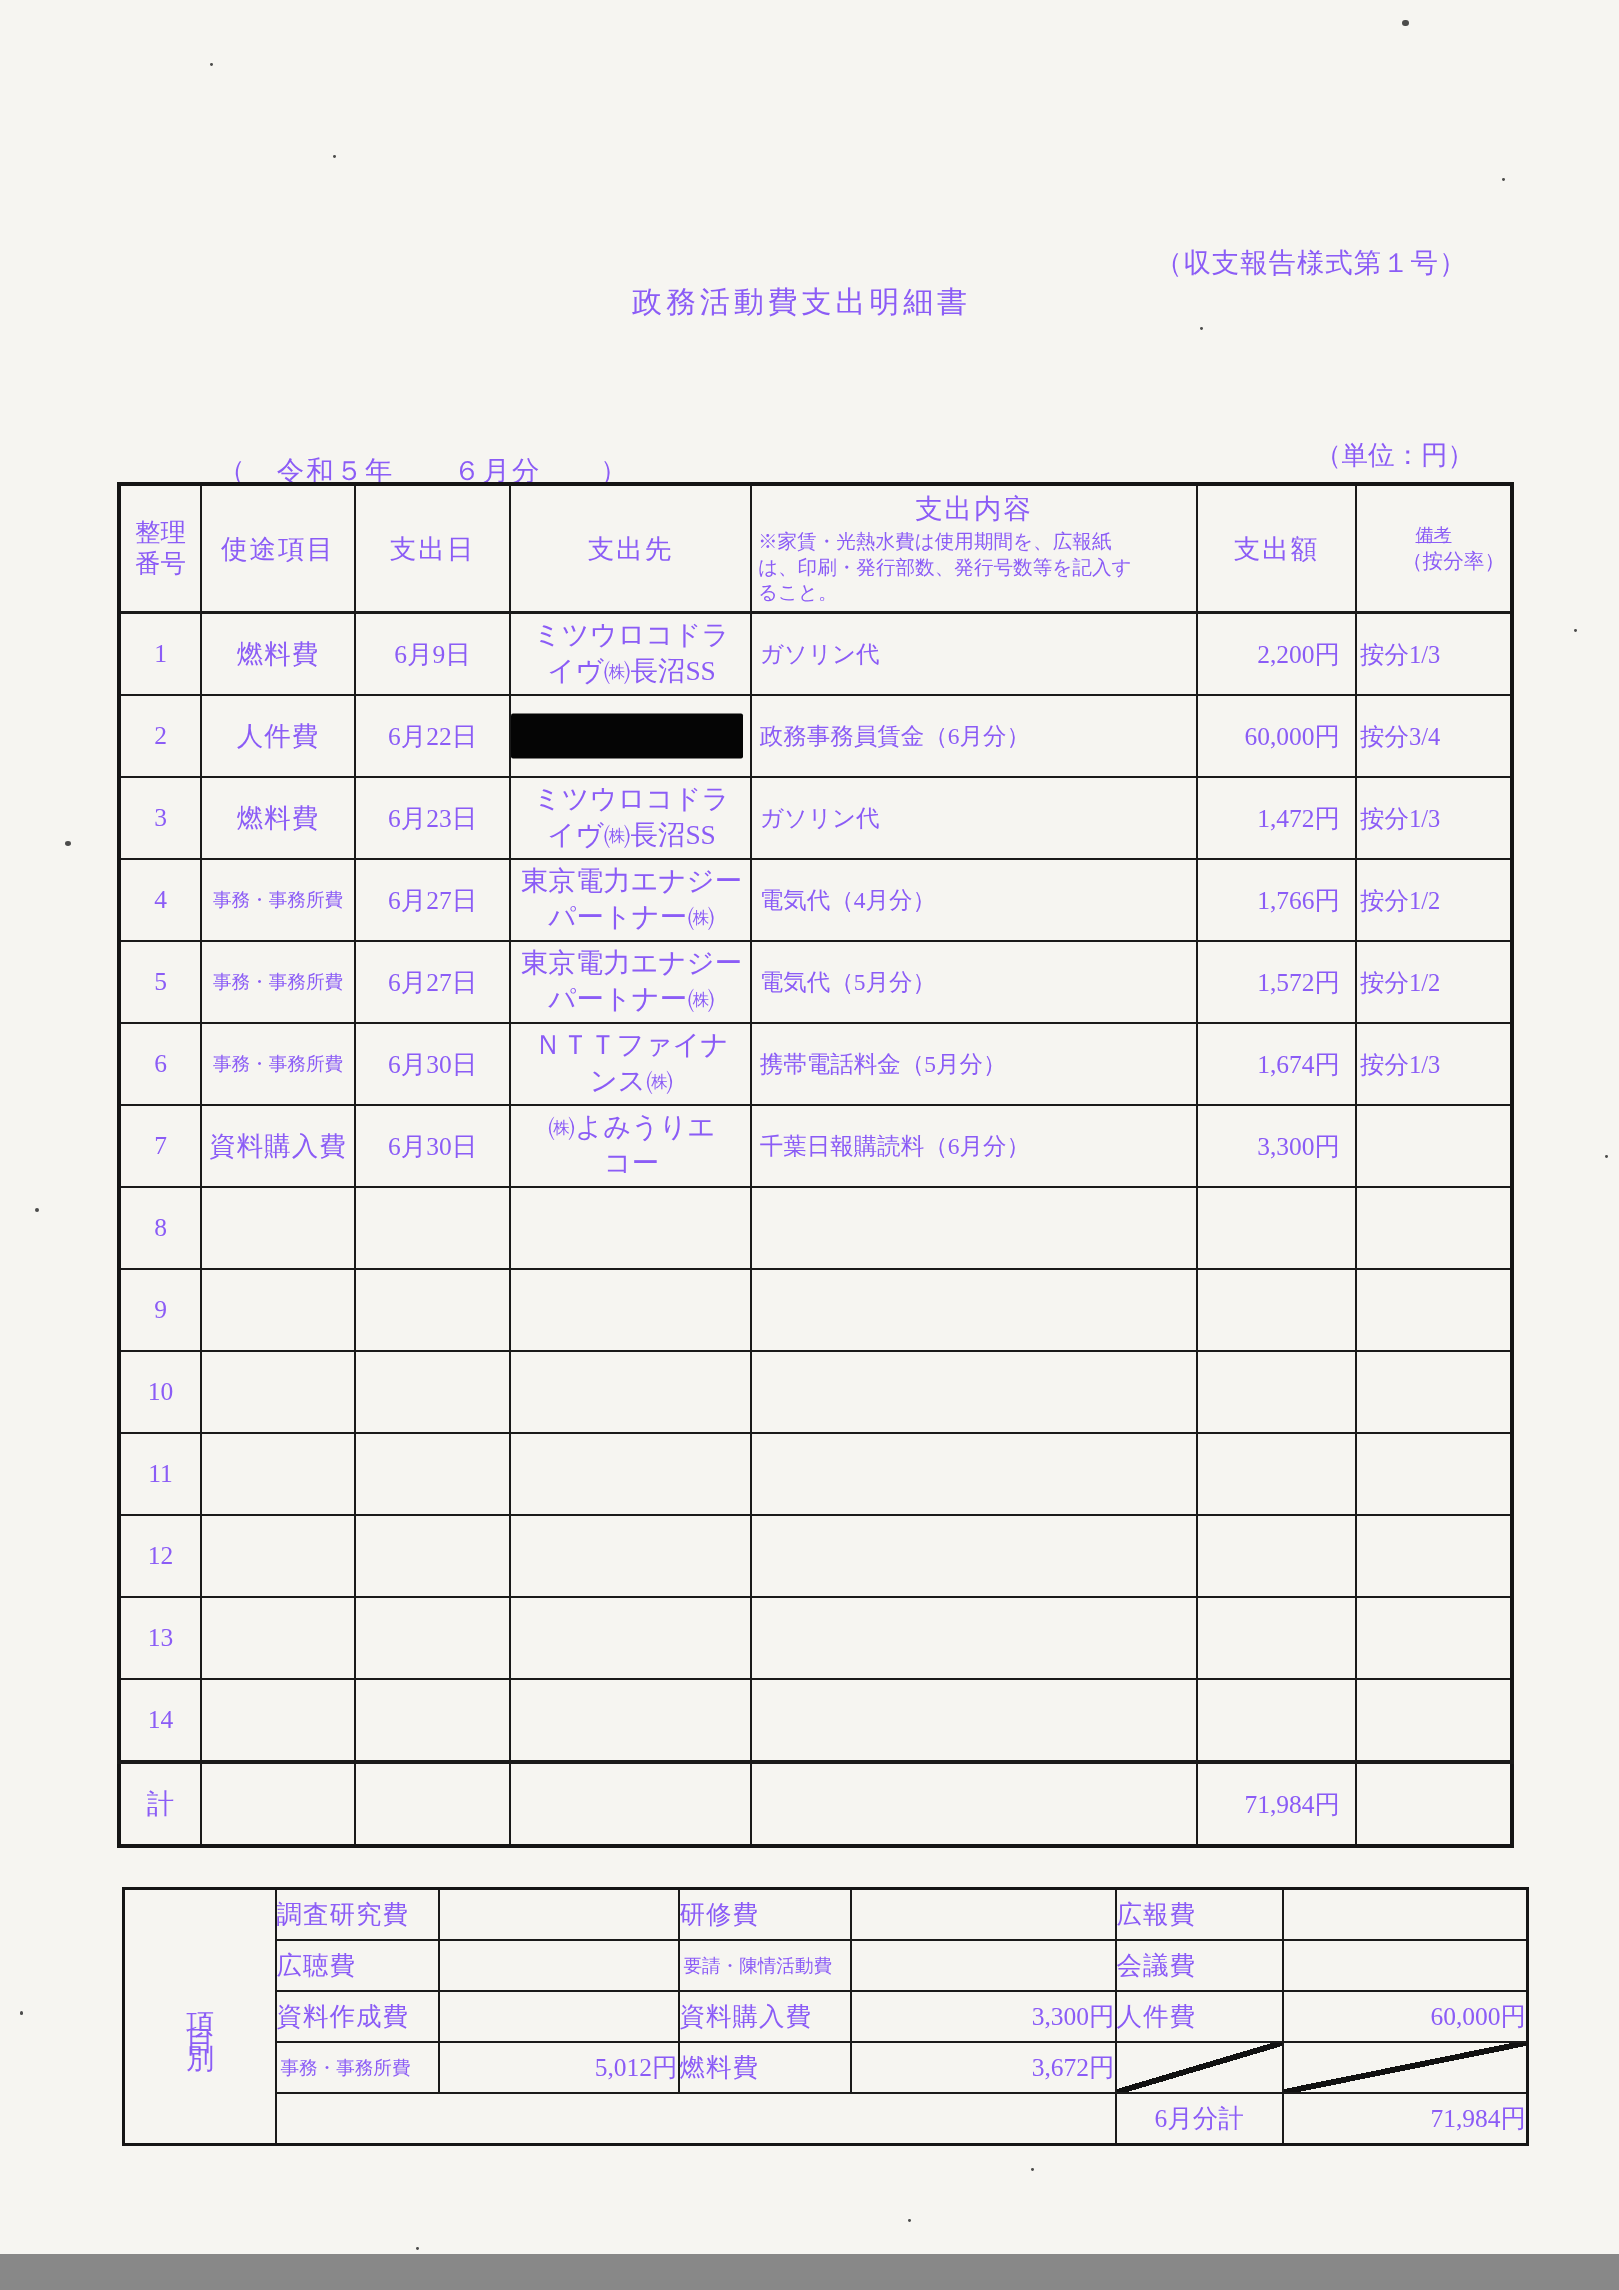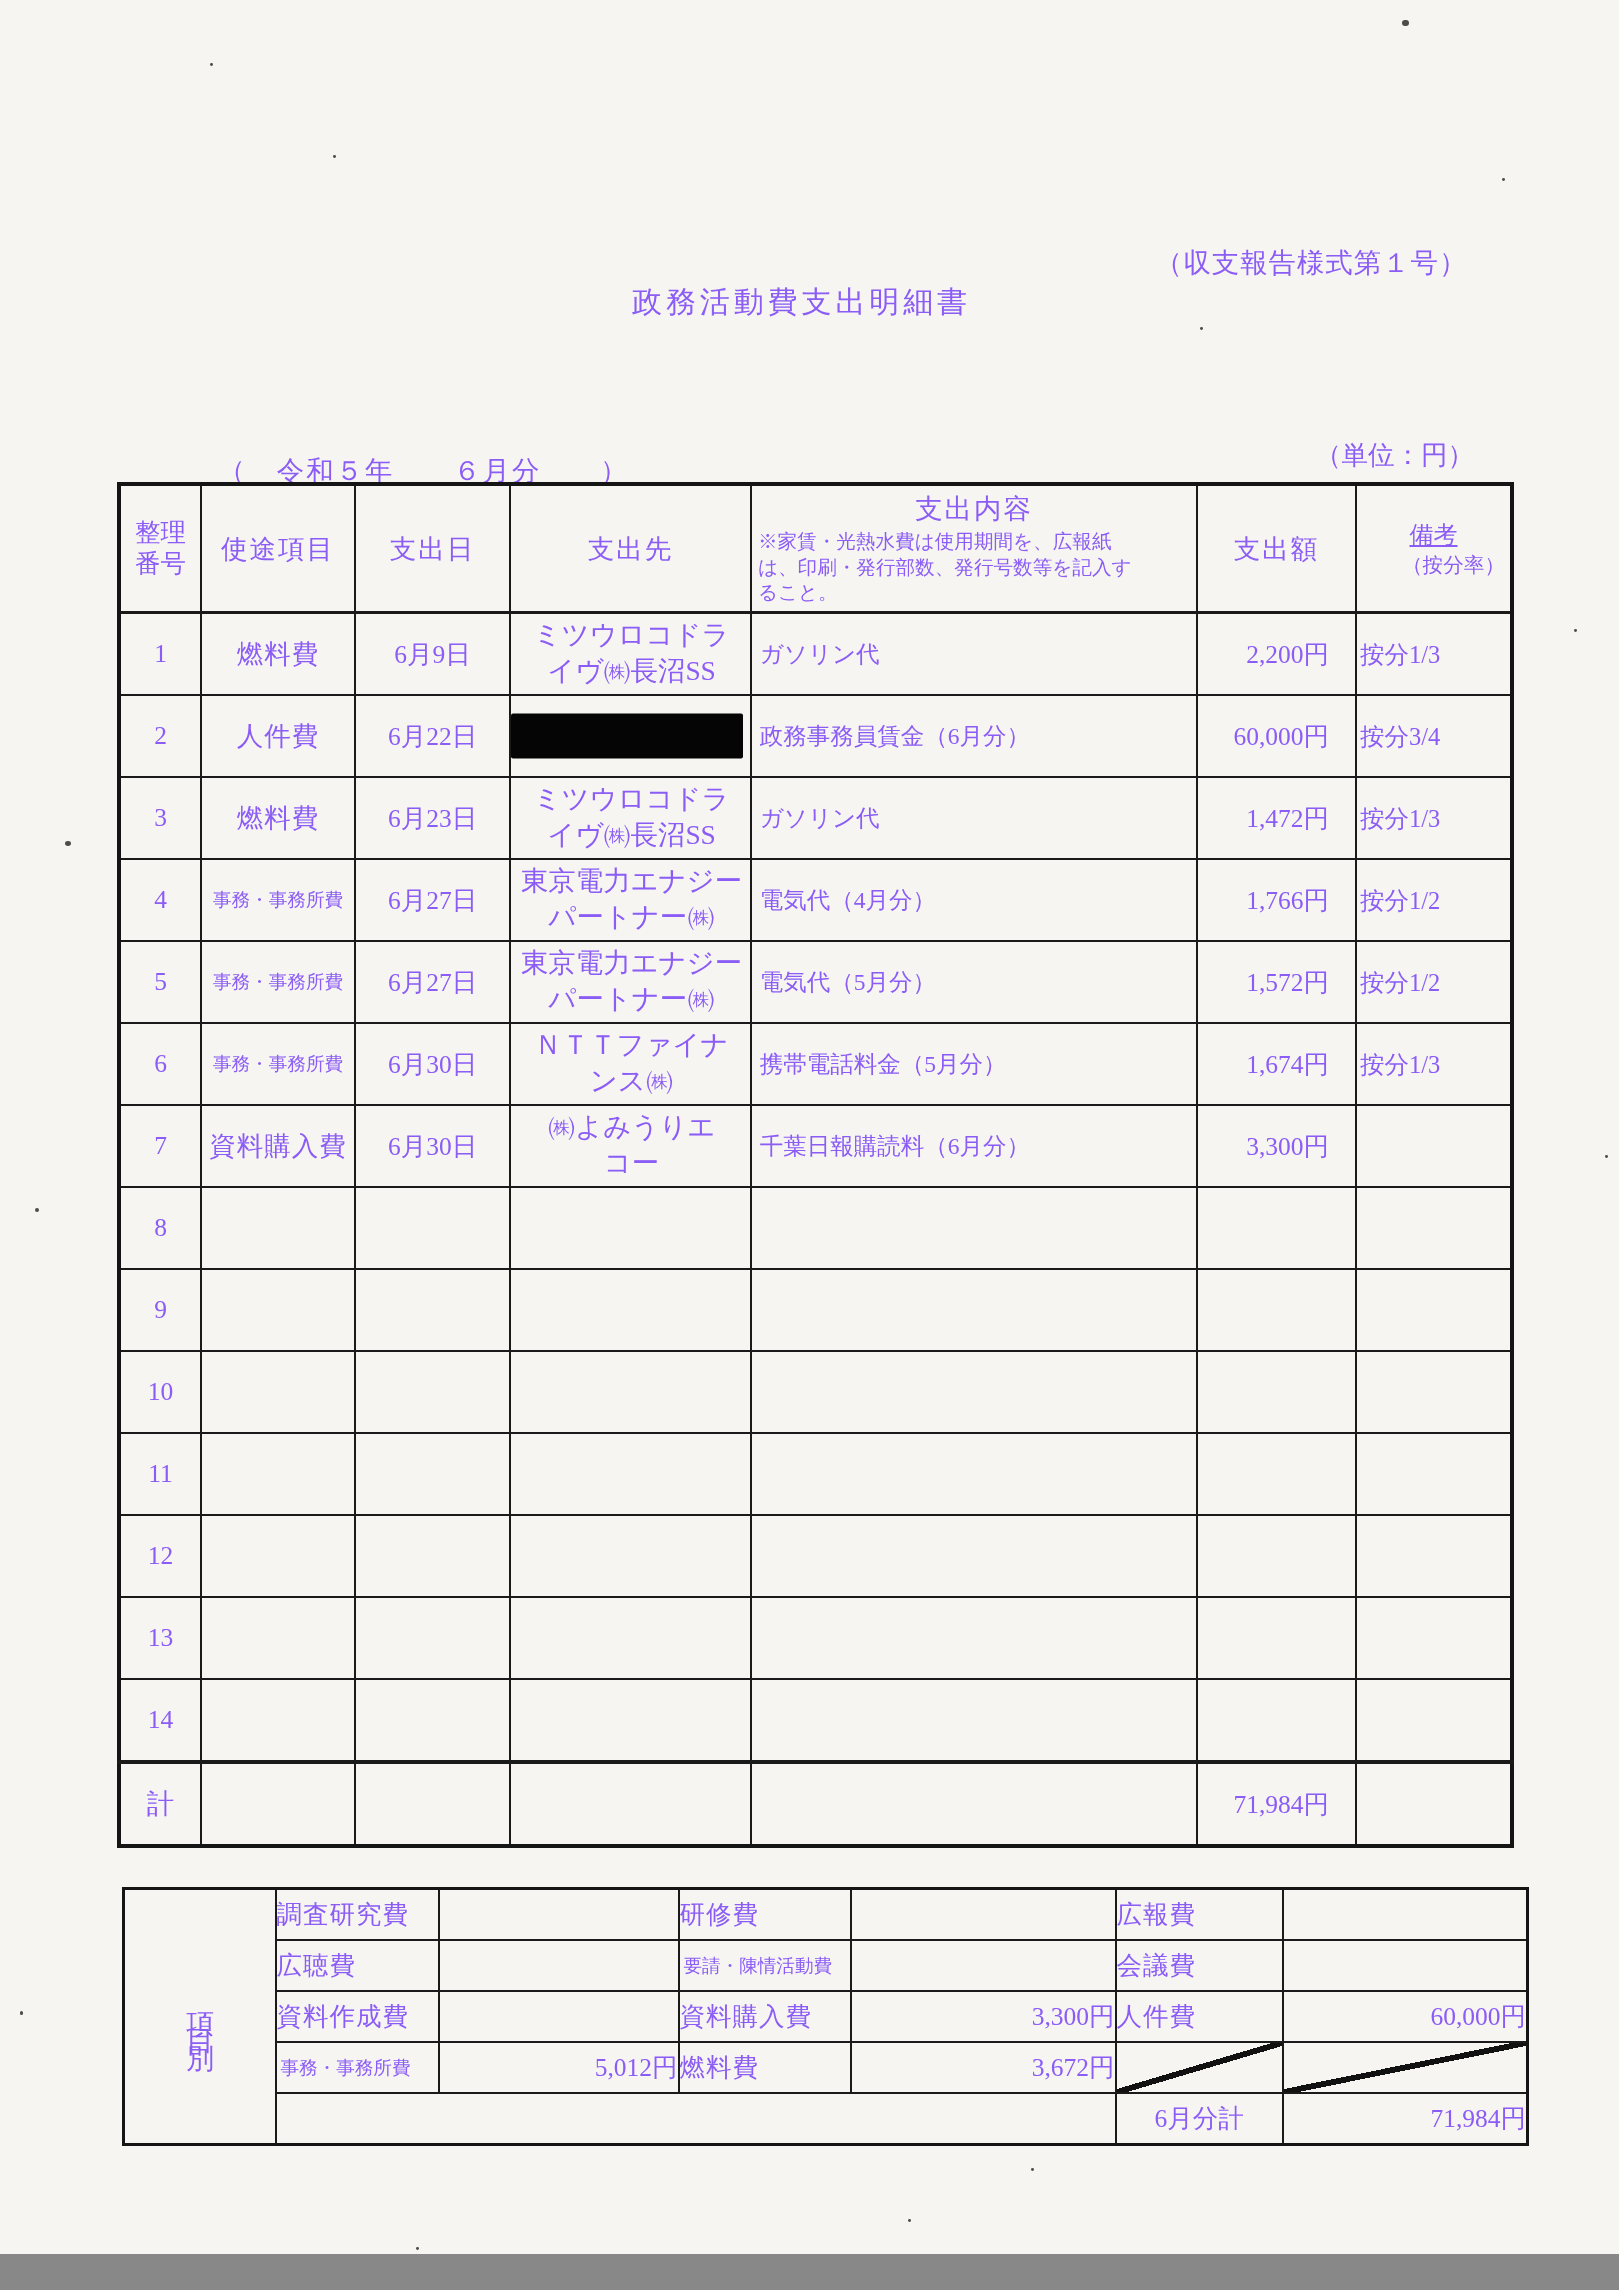--- a/index.html
+++ b/index.html
@@ -39,30 +39,30 @@
     padding:0;overflow:hidden;
     font-weight:400;vertical-align:middle;
   }
   .main-table thead th{height:125px;border-bottom-width:3.9px;}
   .main-table tbody td{height:76px;}
   .th-no{font-size:25.5px;line-height:1.2;text-align:center;}
   .th-plain{font-size:26.5px;text-align:center;letter-spacing:2px;}
   .th-content{vertical-align:middle;}
   .th-content .c-title{display:block;text-align:center;font-size:27.4px;letter-spacing:2px;margin-bottom:2px;}
   .th-content .c-note{display:block;text-align:left;font-size:19.6px;line-height:1.3;padding:0 5.9px;white-space:pre-line;}
-  .th-remark .r1{display:block;text-align:center;font-size:24px;text-decoration:underline;}
+  .th-remark .r1{display:block;text-align:center;font-size:18px;text-decoration:underline;}
   .th-remark .r2{display:block;text-align:center;font-size:20.6px;padding-left:40px;}
 
   td.no{font-size:25.5px;text-align:center;}
   td.cat{font-size:26.5px;text-align:center;letter-spacing:1px;}
   td.cat.small{font-size:18.6px;letter-spacing:0;}
   td.date{font-size:25.5px;text-align:center;}
   td.payee{font-size:27.4px;text-align:center;line-height:1.3;padding:2px 3.9px 2px 5.9px;white-space:pre-line;position:relative;}
   td.content{font-size:23.5px;text-align:left;padding-left:7.8px;}
-  td.amount{font-size:25.5px;text-align:right;padding-right:26px;}
+  td.amount{font-size:25.5px;text-align:right;padding-right:15px;}
   td.remark{font-size:24.5px;text-align:left;padding-left:2.9px;}
   .redaction{display:none;}
   .redaction.show{
     display:block;position:absolute;left:0;top:50%;
     transform:translateY(-50%);
     width:97%;height:45px;background:#050505;border-radius:2px;
   }
   .total-row td{height:80px;border-top-width:4.9px;}
   .total-row .no{font-size:27.4px;}
 

